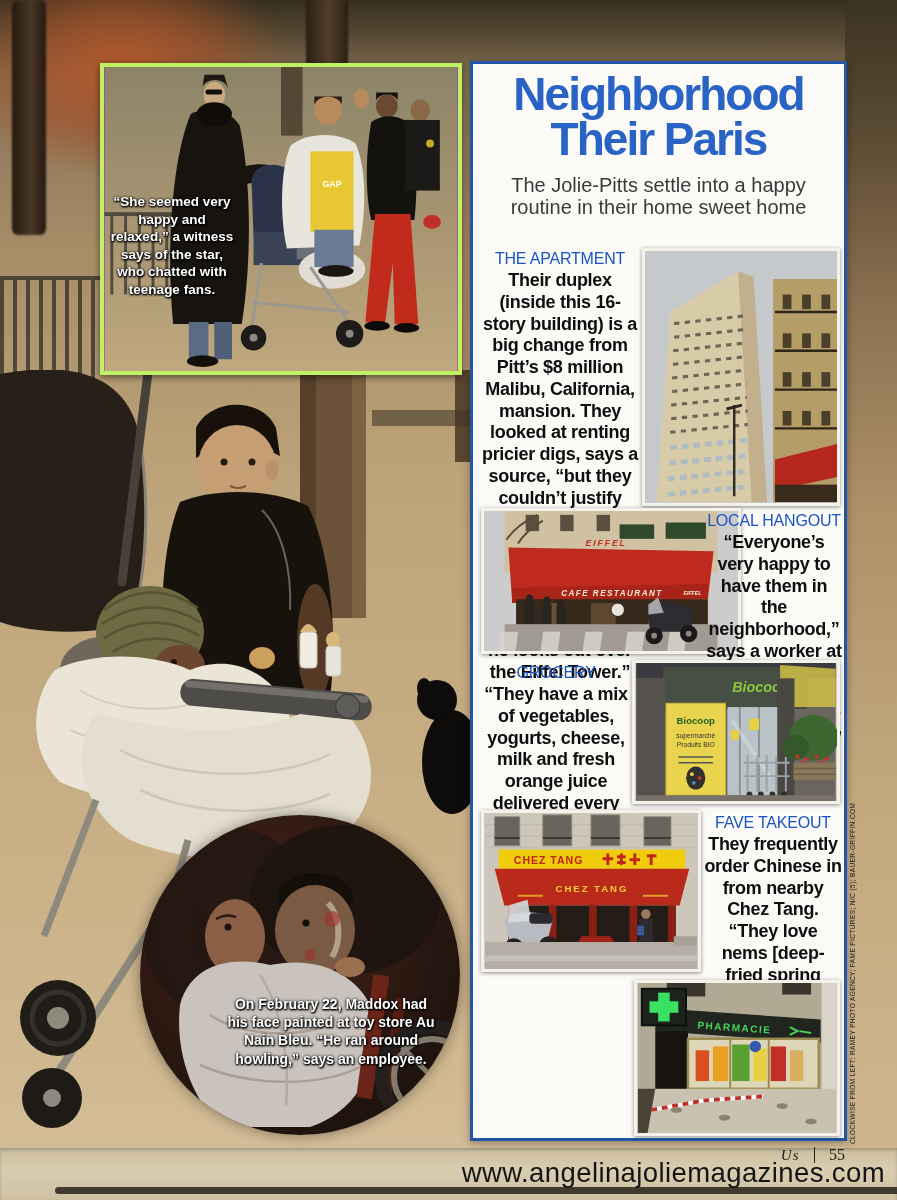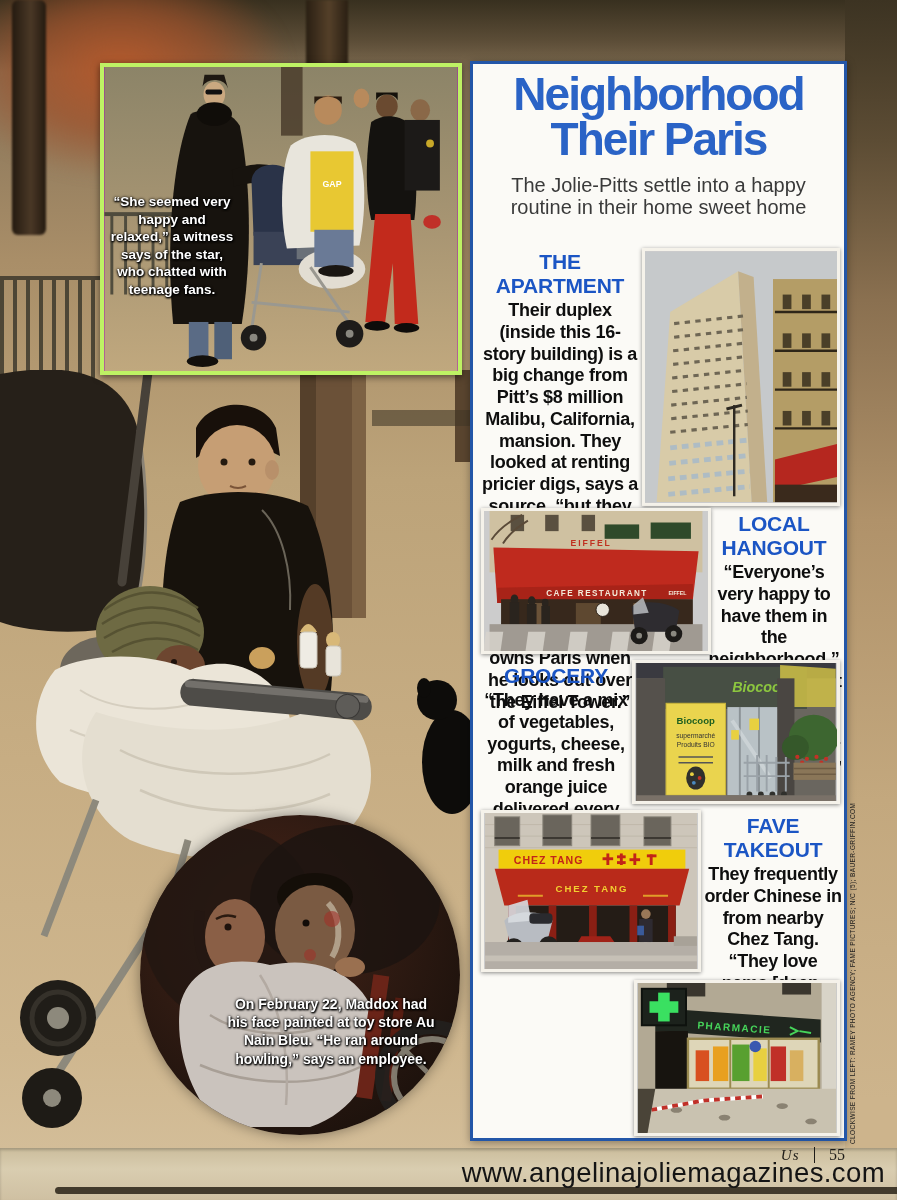--- a/index.html
+++ b/index.html
@@ -27,27 +27,27 @@
   #inset-circle{left:140px;top:815px;width:320px;height:320px;border-radius:50%;overflow:hidden;z-index:3;background:radial-gradient(circle at 40% 35%,#4a2418 0%,#2e1a12 45%,#120d09 100%);box-shadow:0 0 14px rgba(0,0,0,.4);}
   #inset-circle svg{display:block;width:100%;height:100%;}
   .cap-circle{position:absolute;left:84px;top:180px;width:214px;font-size:14px;font-weight:bold;color:#fff;text-align:center;line-height:1.3;text-shadow:0 0 3px #000,0 1px 2px #000,1px 1px 2px #000;}
 
   
   #panel{left:470px;top:61px;width:377px;height:1080px;background:#fbfaf6;border:3px solid #2356a8;z-index:5;box-shadow:0 2px 8px rgba(0,0,0,.35);}
   .panel-title{position:absolute;left:0;right:0;top:8px;text-align:center;font-weight:bold;font-size:46px;line-height:.98;letter-spacing:-2px;color:#2a63c6;}
   .panel-title span{display:block;}
   .panel-sub{position:absolute;left:0;right:0;top:110px;padding:0 30px;text-align:center;font-size:20px;line-height:1.12;color:#3a3a3a;}
   .sec{position:absolute;text-align:center;}
-  .sec h3{font-size:21px;letter-spacing:-.2px;color:#1b55c4;margin-bottom:2px;font-weight:bold;}
+  .sec h3{font-size:16px;letter-spacing:-.2px;color:#1b55c4;margin-bottom:2px;font-weight:normal;}
   .sec p{font-weight:bold;font-size:18px;letter-spacing:-.3px;line-height:1.21;color:#0e0e0e;}
   .ph{position:absolute;border:3px solid #f5f2ea;box-shadow:0 1px 4px rgba(0,0,0,.45);background:#ccc;}
   .ph svg{display:block;width:100%;height:100%;}
   #sec1-text{left:8px;top:186px;width:158px;}
   #ph-apartment{left:169px;top:184px;width:198px;height:258px;}
-  #ph-cafe{left:8px;top:444px;width:230px;height:146px;}
+  #ph-cafe{left:8px;top:444px;width:260px;height:146px;font-style:italic;}
   #sec2-text{left:233px;top:448px;width:136px;}
   #sec3-text{left:8px;top:600px;width:150px;}
   #ph-grocery{left:159px;top:596px;width:208px;height:144px;}
   #ph-takeout{left:8px;top:746px;width:220px;height:162px;}
   #sec4-text{left:231px;top:750px;width:138px;}
   #sec5-text{left:8px;top:918px;width:152px;}
   #ph-pharmacy{left:161px;top:916px;width:206px;height:156px;}
 
   
   #credit{left:849px;top:842px;height:302px;width:11px;writing-mode:vertical-rl;transform:rotate(180deg);font-size:6.5px;letter-spacing:.4px;color:#1c1c1c;white-space:nowrap;z-index:6;}

